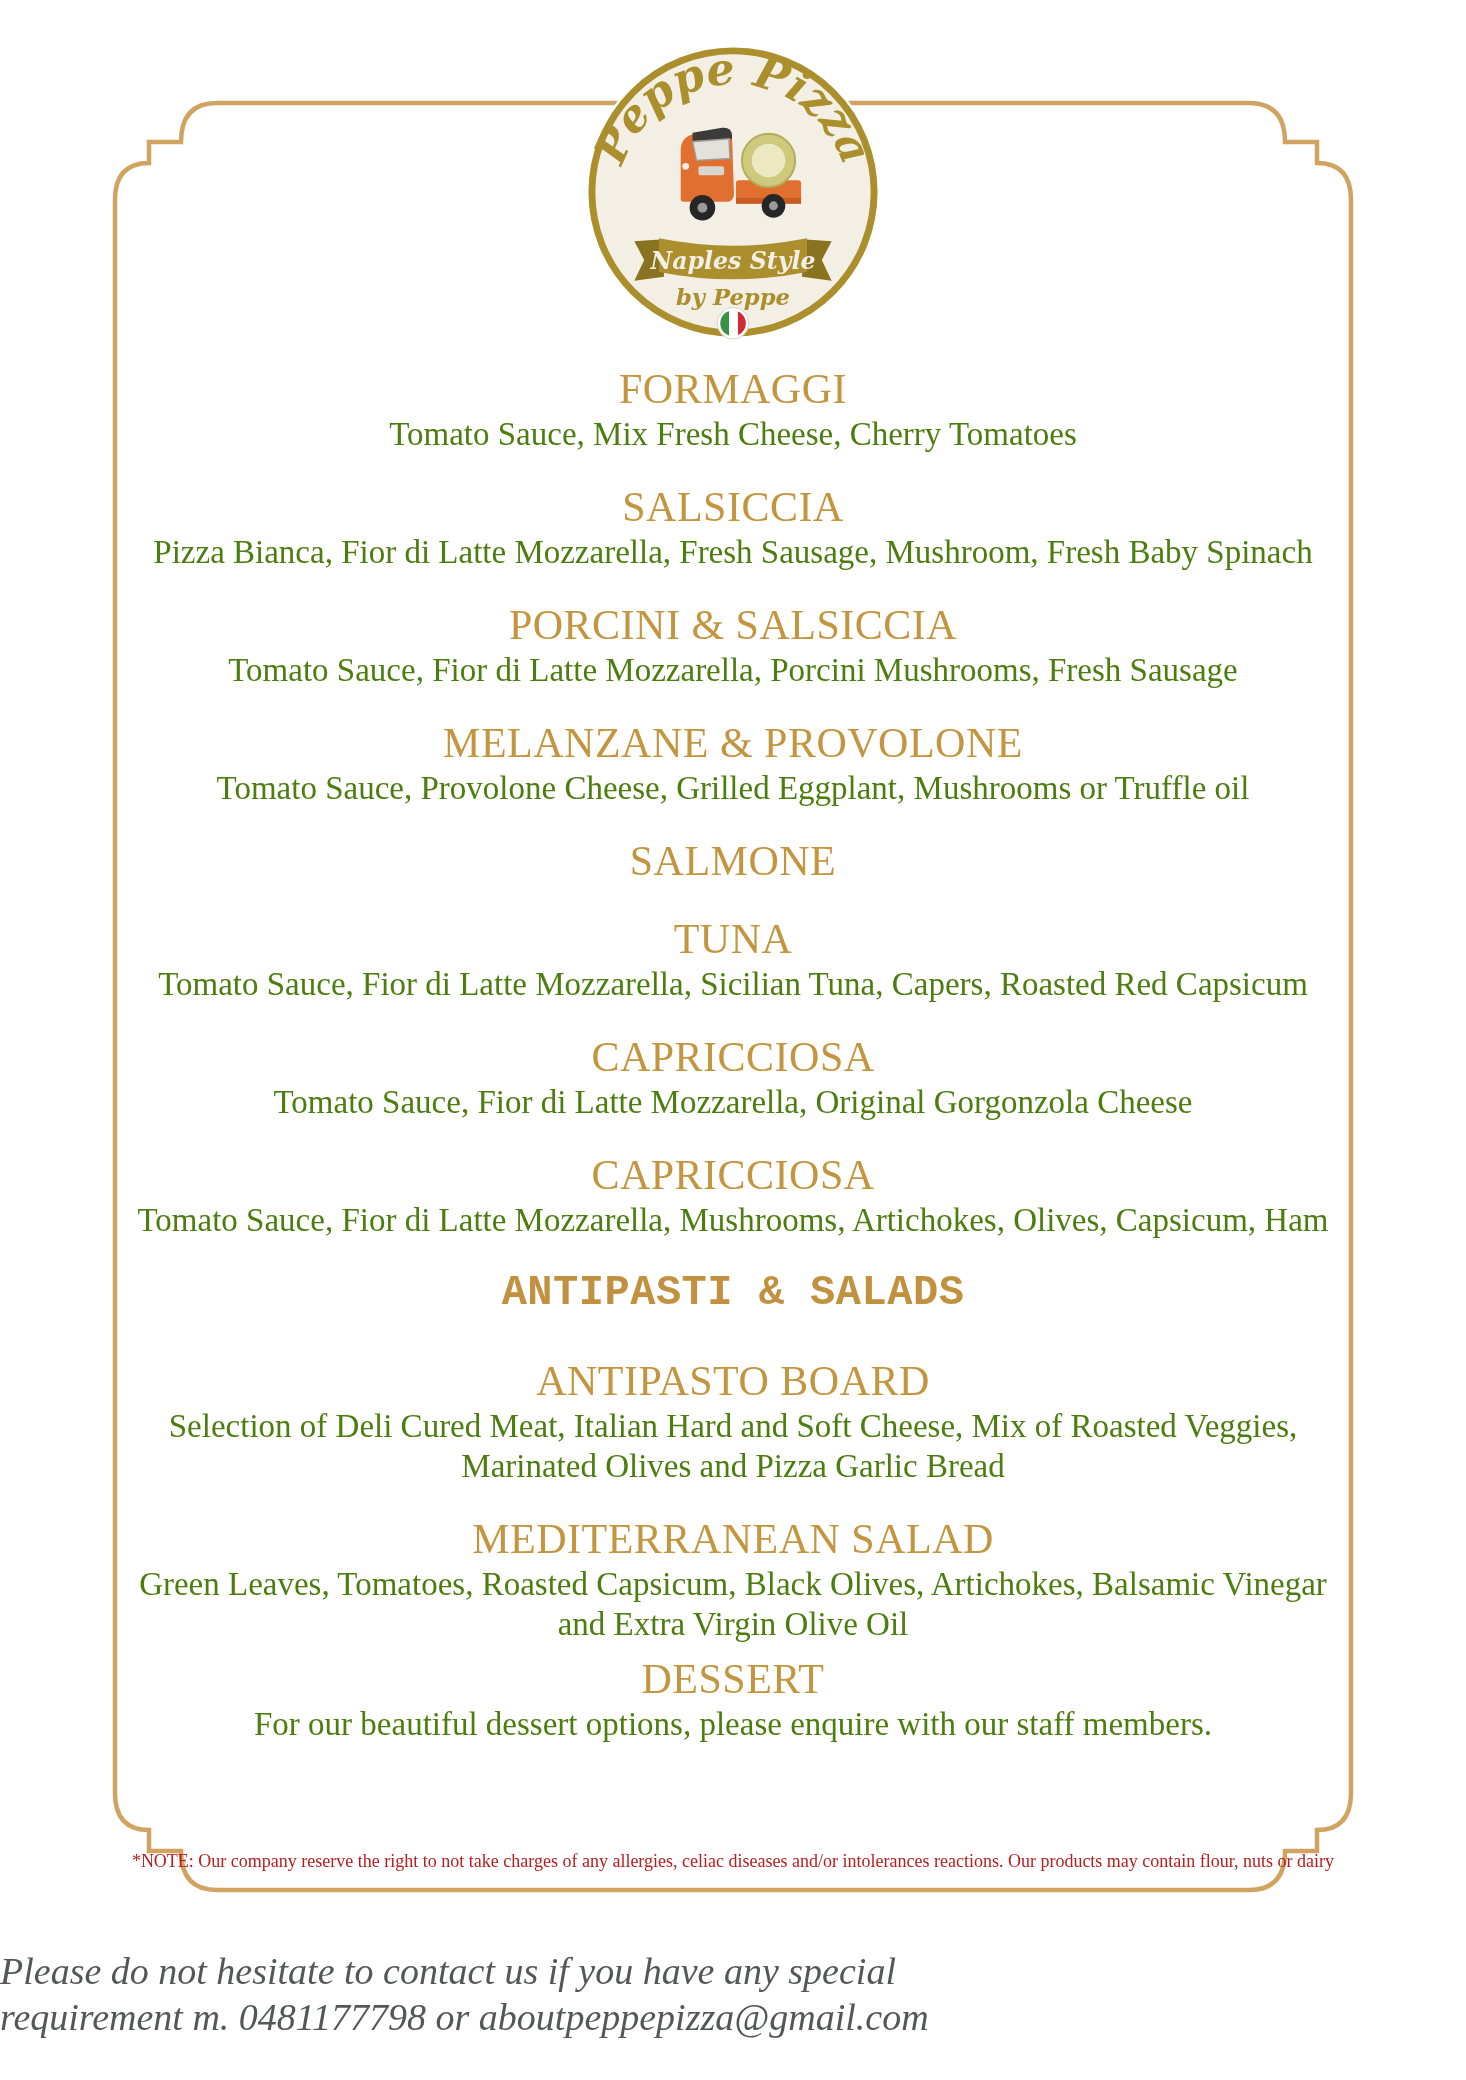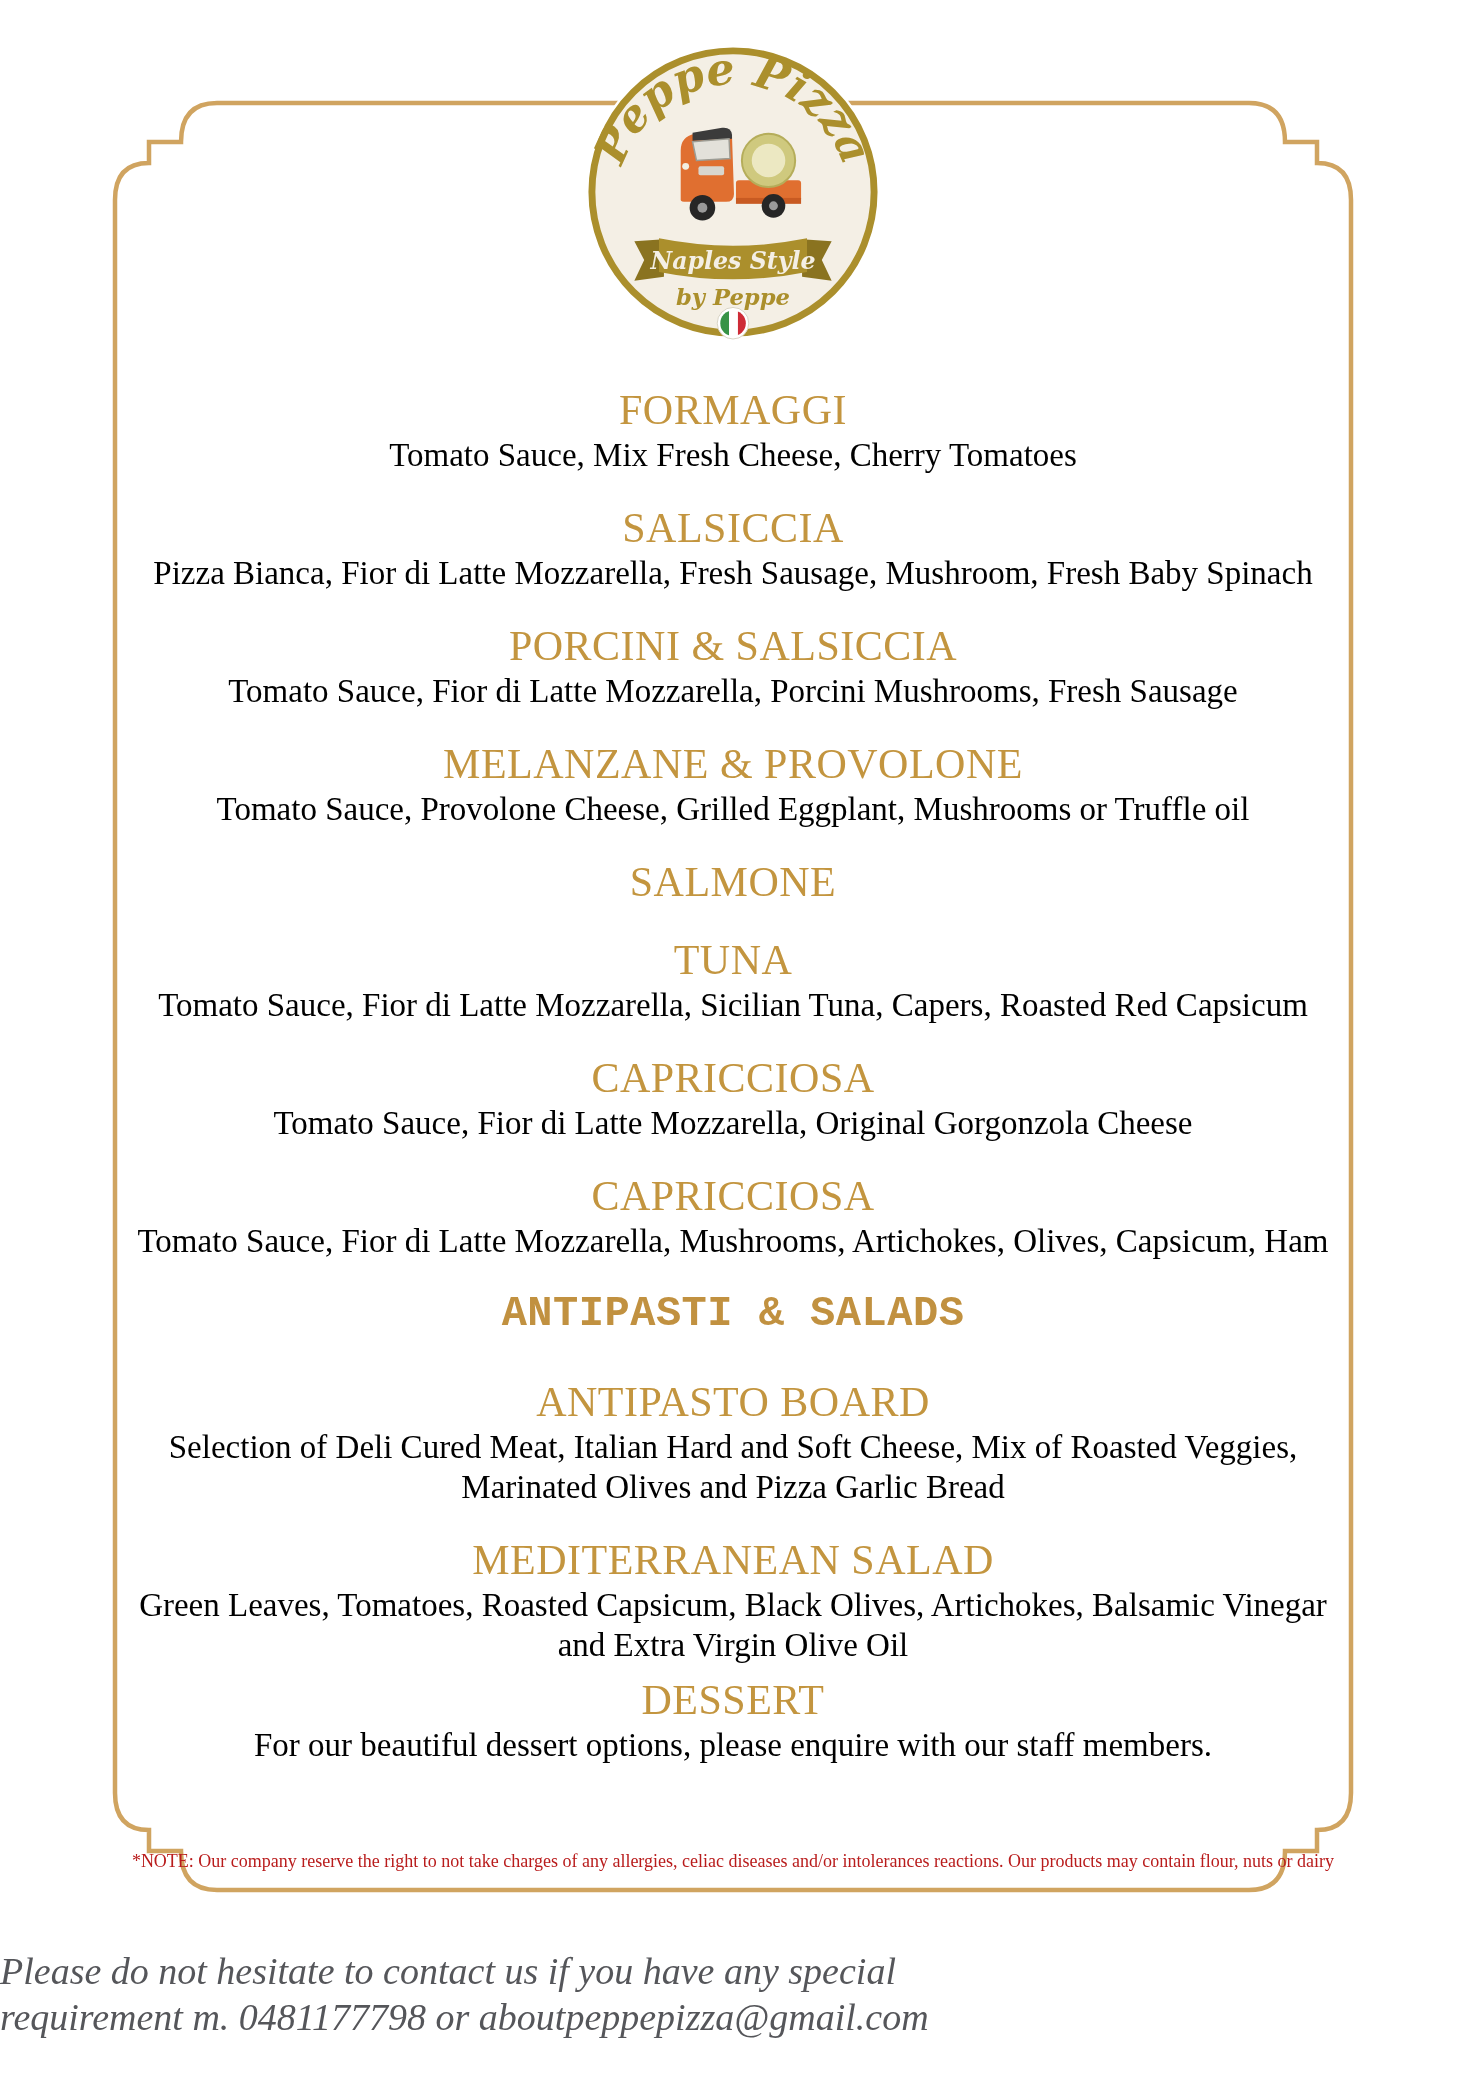--- a/index.html
+++ b/index.html
@@ -3,28 +3,28 @@
 <meta charset="utf-8">
 <style>
   html,body{margin:0;padding:0;}
   body{
     width:1466px;height:2080px;position:relative;background:#ffffff;
     font-family:"Liberation Serif","DejaVu Serif",serif;
     overflow:hidden;
   }
   .frame-svg{position:absolute;left:0;top:0;width:1466px;height:2080px;}
   .logo{position:absolute;left:585px;top:44px;width:296px;height:296px;}
-  .menu{position:absolute;left:0;top:385px;width:1466px;text-align:center;}
+  .menu{position:absolute;left:0;top:364px;width:1466px;text-align:center;}
   .section{margin:0 auto 28px auto;width:1420px;}
   .section-heading{
     font-size:42px;line-height:50px;letter-spacing:.5px;
     color:#c3953f;
   }
   .section-desc{
-    font-size:33px;line-height:40px;color:#000000;white-space:pre-line;
+    font-size:33px;line-height:40px;color:#4d7c0f;white-space:pre-line;
   }
   .group-heading{margin-bottom:38px;font-family:Liberation Mono, monospace;}
   .group-heading .section-heading{font-weight:bold;color:#c19140;}
   .sec-board{text-align:center;}
   .sec-medsalad{margin-bottom:10px;}
   .footnote{
     position:absolute;top:1850px;left:0;width:1466px;text-align:center;
     font-size:18px;line-height:22px;color:#b91c1c;
   }
   .contact{

